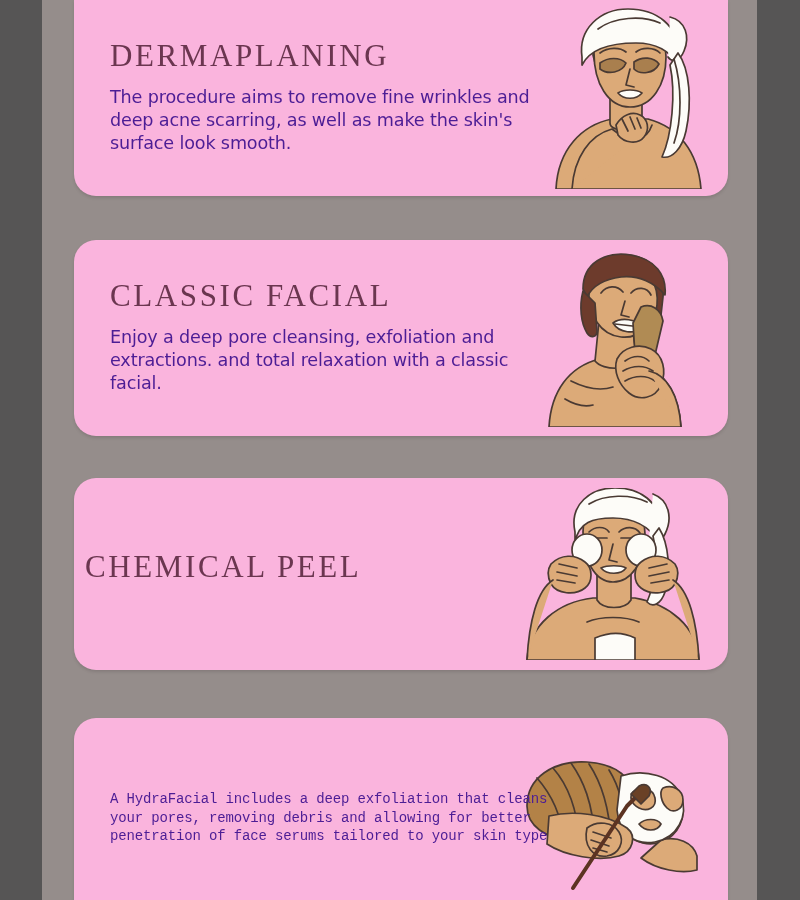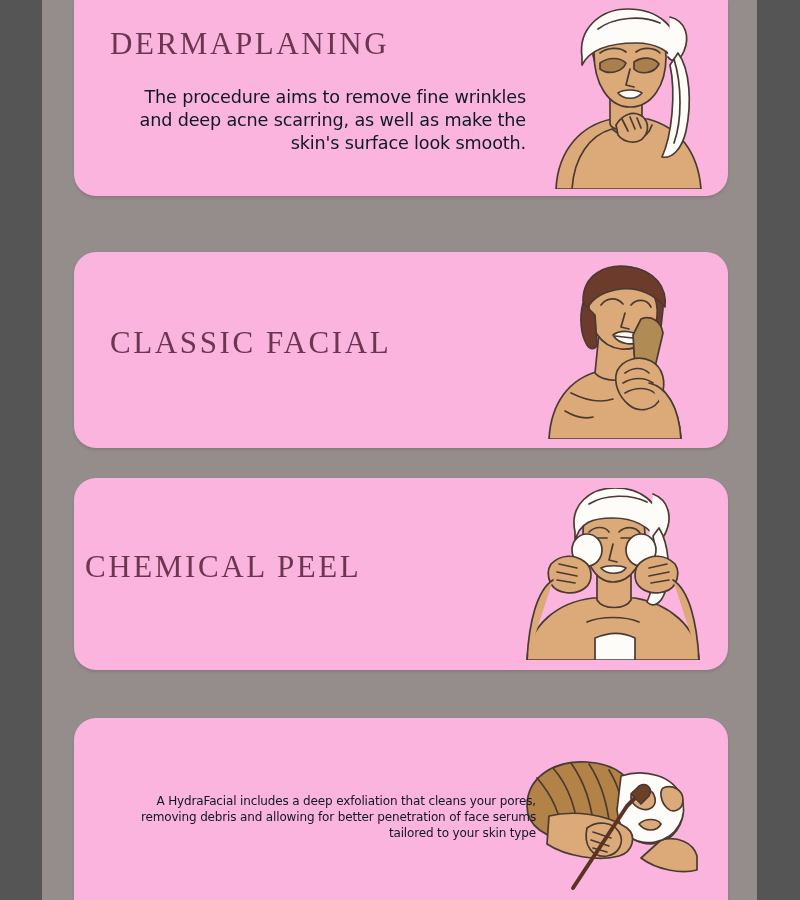--- a/index.html
+++ b/index.html
@@ -74,50 +74,49 @@
     font-size: 31px;
     letter-spacing: 2.6px;
     line-height: 1.05;
     margin: 0 0 13px 0;
     font-weight: 400;
     white-space: nowrap;
   }
 
   .card-desc {
     font-family: "DejaVu Sans", "Liberation Sans", sans-serif;
-    color: #0f172a;
+    color: #4c1d95;
     font-size: 17.6px;
     line-height: 1.32;
-    margin: 12px;
+    margin: 0;
     letter-spacing: -0.15px;
-    text-align: right;
   }
 
   .card-art {
     position: absolute;
     right: 0;
     top: 0;
     bottom: 0;
     width: 200px;
     z-index: 1;
     display: flex;
     align-items: center;
     justify-content: center;
     pointer-events: none;
   }
   .card-art svg { display: block; }
 
   
   #card-0 { top: 0px;   height: 196px; border-top-left-radius: 0; border-top-right-radius: 0; }
-  #card-1 { top: 252px; height: 196px; }
+  #card-1 { top: 240px; height: 196px; }
   #card-2 { top: 478px; height: 192px; }
   #card-3 { top: 718px; height: 200px; border-bottom-left-radius: 0; border-bottom-right-radius: 0; }
 
   #card-0 .card-title { font-size: 31px; }
-  #card-3 .card-desc  { font-size: 12px; }
+  #card-3 .card-desc  { font-size: 14px; font-family: Liberation Mono, monospace; }
   #card-2 .card-text  { width: 430px; padding-left: 11px; }
   #card-2 .card-art   { width: 230px; }
   #card-3 .card-text  { width: 480px; }
   #card-3 .card-art   { width: 215px; align-items: flex-start; padding-top: 34px; }
 </style>
 </head>
 <body>
 
 <div id="screen">
 
@@ -167,20 +166,21 @@
             </g>
           </svg>
         </div>
       </div>
     </div>
 
     <div class="card" id="card-1">
       <div class="card-inner">
         <div class="card-text">
           <h2 class="card-title">CLASSIC FACIAL</h2>
+          <p class="card-desc">Enjoy a deep pore cleansing, exfoliation and extractions. and total relaxation with a classic facial.</p>
         </div>
         <div class="card-art">
           <svg width="170" height="178" viewBox="0 0 170 178">
             <g stroke="#4a3a33" stroke-width="1.7" fill="none" stroke-linejoin="round" stroke-linecap="round">
 
               <path d="M6 178 C8 142 26 118 56 110 L96 112 C122 122 136 146 138 178 Z" fill="#dcaa78"></path>
 
               <path d="M56 72 L52 112 C60 122 88 122 94 110 L88 70 Z" fill="#dcaa78"></path>
 
               <path d="M42 38 C44 14 64 4 86 6 C108 8 122 24 120 48 L116 84 C112 92 104 92 100 84 L98 52 L52 52 Z" fill="#6d3b2c"></path>

